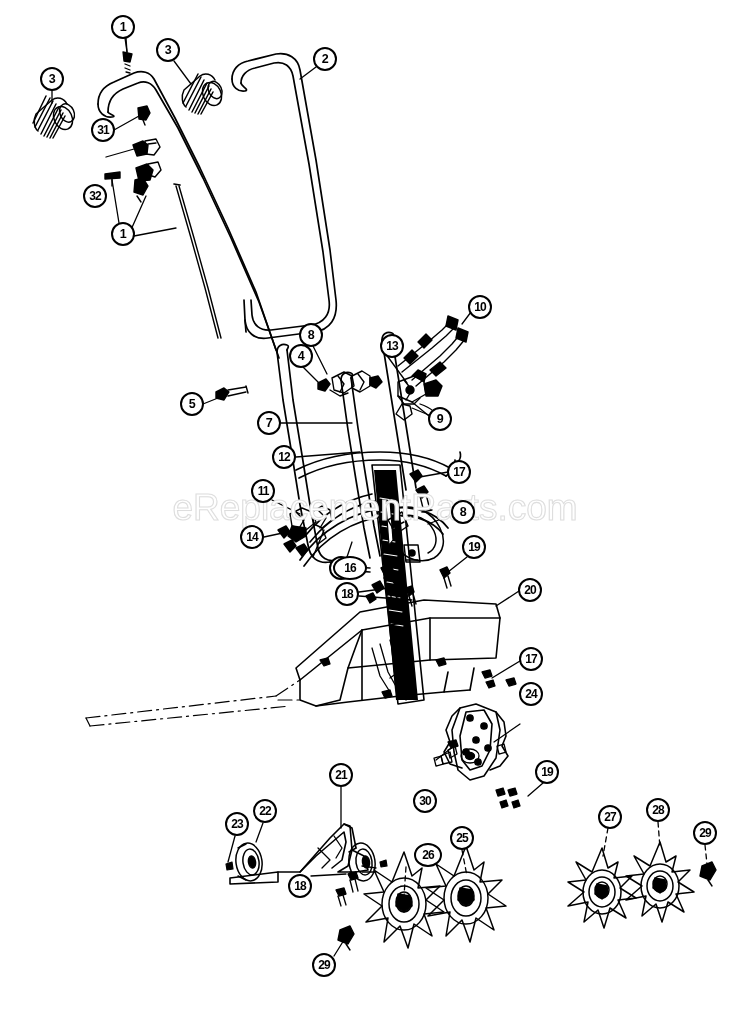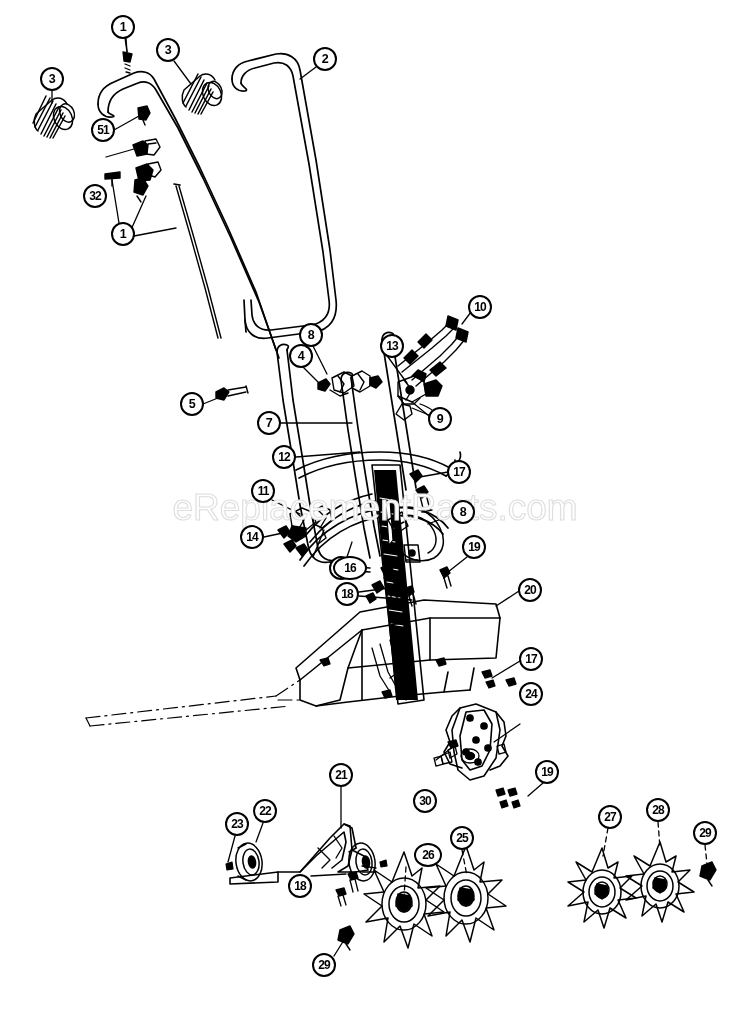--- a/index.html
+++ b/index.html
@@ -517,21 +517,21 @@
       <div class="callout" style="left: 168px; top: 50px;">
         <span>3</span>
       </div>
       <div class="callout" style="left: 325px; top: 59px;">
         <span>2</span>
       </div>
       <div class="callout" style="left: 52px; top: 79px;">
         <span>3</span>
       </div>
       <div class="callout w2" style="left: 103px; top: 130px;">
-        <span>51</span>
+        <span>31</span>
       </div>
       <div class="callout w2" style="left: 95px; top: 157px; margin-top: 27px;">
         <span>32</span>
       </div>
       <div class="callout" style="left: 123px; top: 234px;">
         <span>1</span>
       </div>
       <div class="callout w2" style="left: 480px; top: 307px;">
         <span>10</span>
       </div>

